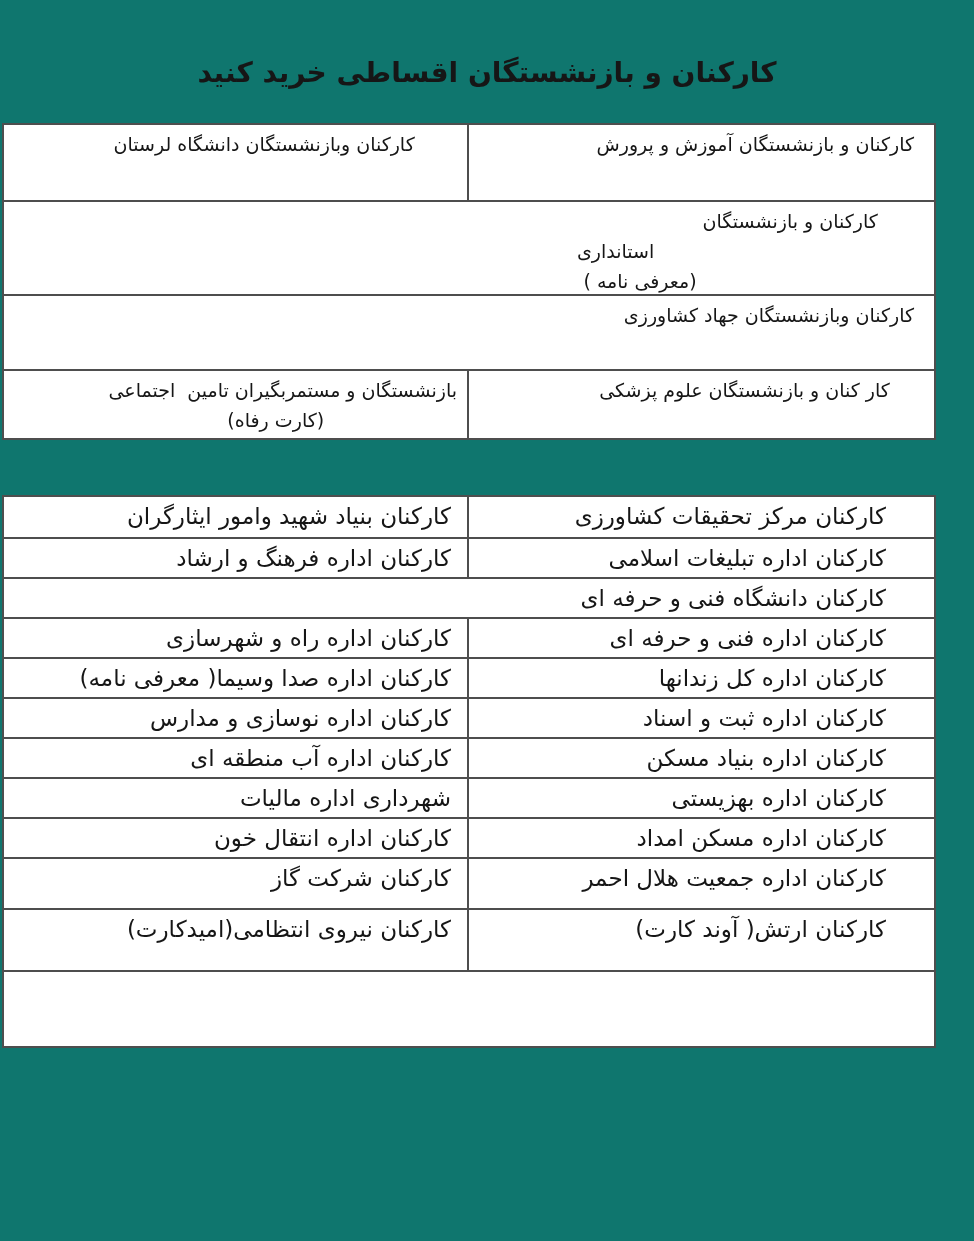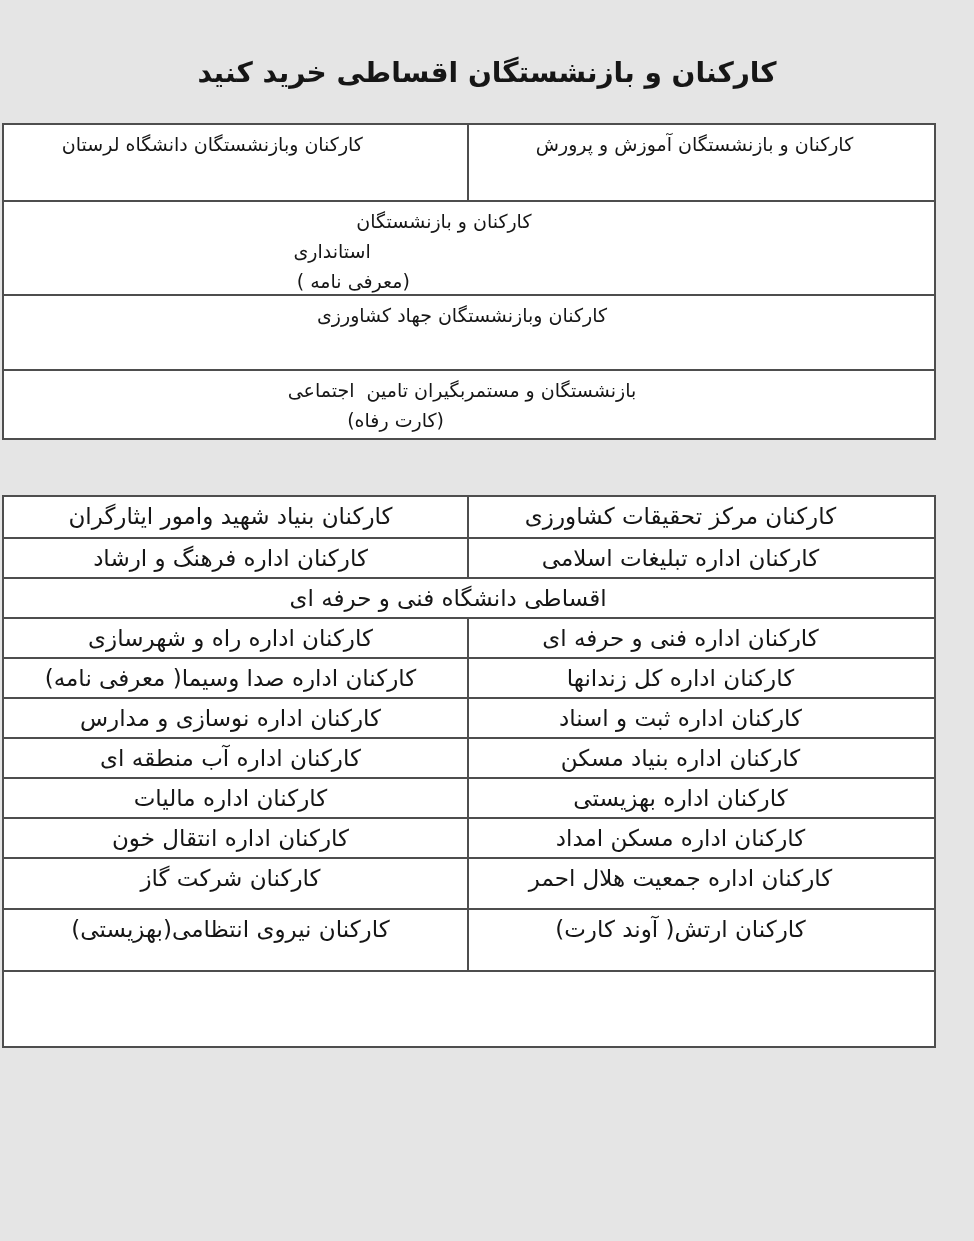--- a/index.html
+++ b/index.html
@@ -1,19 +1,19 @@
 <!DOCTYPE html>
 <html lang="fa" dir="rtl"><head>
 <meta charset="utf-8">
 <style>
   html,body { margin:0; padding:0; background:#ffffff; }
   .page {
     position:relative;
     width:974px; height:1241px;
-    background:#e5e5e5;
+    background:#0f766e;
     color:#161616;
     direction:rtl;
     font-family:"DejaVu Sans", sans-serif;
     overflow:hidden;
   }
   .doc-title {
     position:absolute;
     top:54px; right:0; left:0;
     text-align:center;
     font-size:28px;
@@ -31,21 +31,21 @@
   }
   #table1 { top:123px; }
   #table2 { top:495px; }
   .row { display:flex; box-sizing:border-box; }
   .row + .row { border-top:2px solid #4e4e4e; }
   .cell {
     flex:1 1 50%;
     box-sizing:border-box;
     white-space:pre-wrap;
     overflow:hidden;
-    text-align:center;
+    text-align:right;
   }
   
   .cell + .cell { border-right:2px solid #4e4e4e; }
 
   .t1 .cell { font-size:19px; line-height:30px; padding:4px 20px 2px 6px; }
   .t1 .cell + .cell { padding-right:10px; }
 
   .t2 .cell { font-size:23px; line-height:32px; padding:3px 48px 2px 6px; }
   .t2 .cell + .cell { padding-right:16px; }
   .t2 .bold-cell { font-weight:bold; }
@@ -67,67 +67,68 @@
     </div>
     <div class="row rh94">
       <div class="cell">      کارکنان و بازنشستگان
                                            استانداری
                                     (معرفی نامه )</div>
     </div>
     <div class="row rh75">
       <div class="cell">کارکنان وبازنشستگان جهاد کشاورزی</div>
     </div>
     <div class="row rh69">
+      <div class="cell">    کار کنان و بازنشستگان علوم پزشکی</div>
       <div class="cell">بازنشستگان و مستمربگیران تامین  اجتماعی
                       (کارت رفاه)</div>
     </div>
   </div>
 
   <div class="tbl t2" id="table2">
     <div class="row rh40">
       <div class="cell">کارکنان مرکز تحقیقات کشاورزی</div>
       <div class="cell">کارکنان بنیاد شهید وامور ایثارگران</div>
     </div>
     <div class="row rh40">
       <div class="cell">کارکنان اداره تبلیغات اسلامی</div>
       <div class="cell">کارکنان اداره فرهنگ و ارشاد</div>
     </div>
     <div class="row rh40">
-      <div class="cell">اقساطی دانشگاه فنی و حرفه ای</div>
+      <div class="cell">کارکنان دانشگاه فنی و حرفه ای</div>
     </div>
     <div class="row rh40">
       <div class="cell">کارکنان اداره فنی و حرفه ای</div>
       <div class="cell">کارکنان اداره راه و شهرسازی</div>
     </div>
     <div class="row rh40">
       <div class="cell">کارکنان اداره کل زندانها</div>
       <div class="cell">کارکنان اداره صدا وسیما( معرفی نامه)</div>
     </div>
     <div class="row rh40">
       <div class="cell">کارکنان اداره ثبت و اسناد</div>
       <div class="cell">کارکنان اداره نوسازی و مدارس</div>
     </div>
     <div class="row rh40">
       <div class="cell">کارکنان اداره بنیاد مسکن</div>
       <div class="cell">کارکنان اداره آب منطقه ای</div>
     </div>
     <div class="row rh40">
       <div class="cell">کارکنان اداره بهزیستی</div>
-      <div class="cell">کارکنان اداره مالیات</div>
+      <div class="cell">شهرداری اداره مالیات</div>
     </div>
     <div class="row rh40">
       <div class="cell">کارکنان اداره مسکن امداد</div>
       <div class="cell">کارکنان اداره انتقال خون</div>
     </div>
     <div class="row rh51">
       <div class="cell">کارکنان اداره جمعیت هلال احمر</div>
       <div class="cell">کارکنان شرکت گاز</div>
     </div>
     <div class="row rh62">
       <div class="cell">کارکنان ارتش( آوند کارت)</div>
-      <div class="cell">کارکنان نیروی انتظامی(بهزیستی)</div>
+      <div class="cell">کارکنان نیروی انتظامی(امیدکارت)</div>
     </div>
     <div class="row rh76">
       <div class="cell"></div>
     </div>
   </div>
 
 </div>
 
 </body></html>

